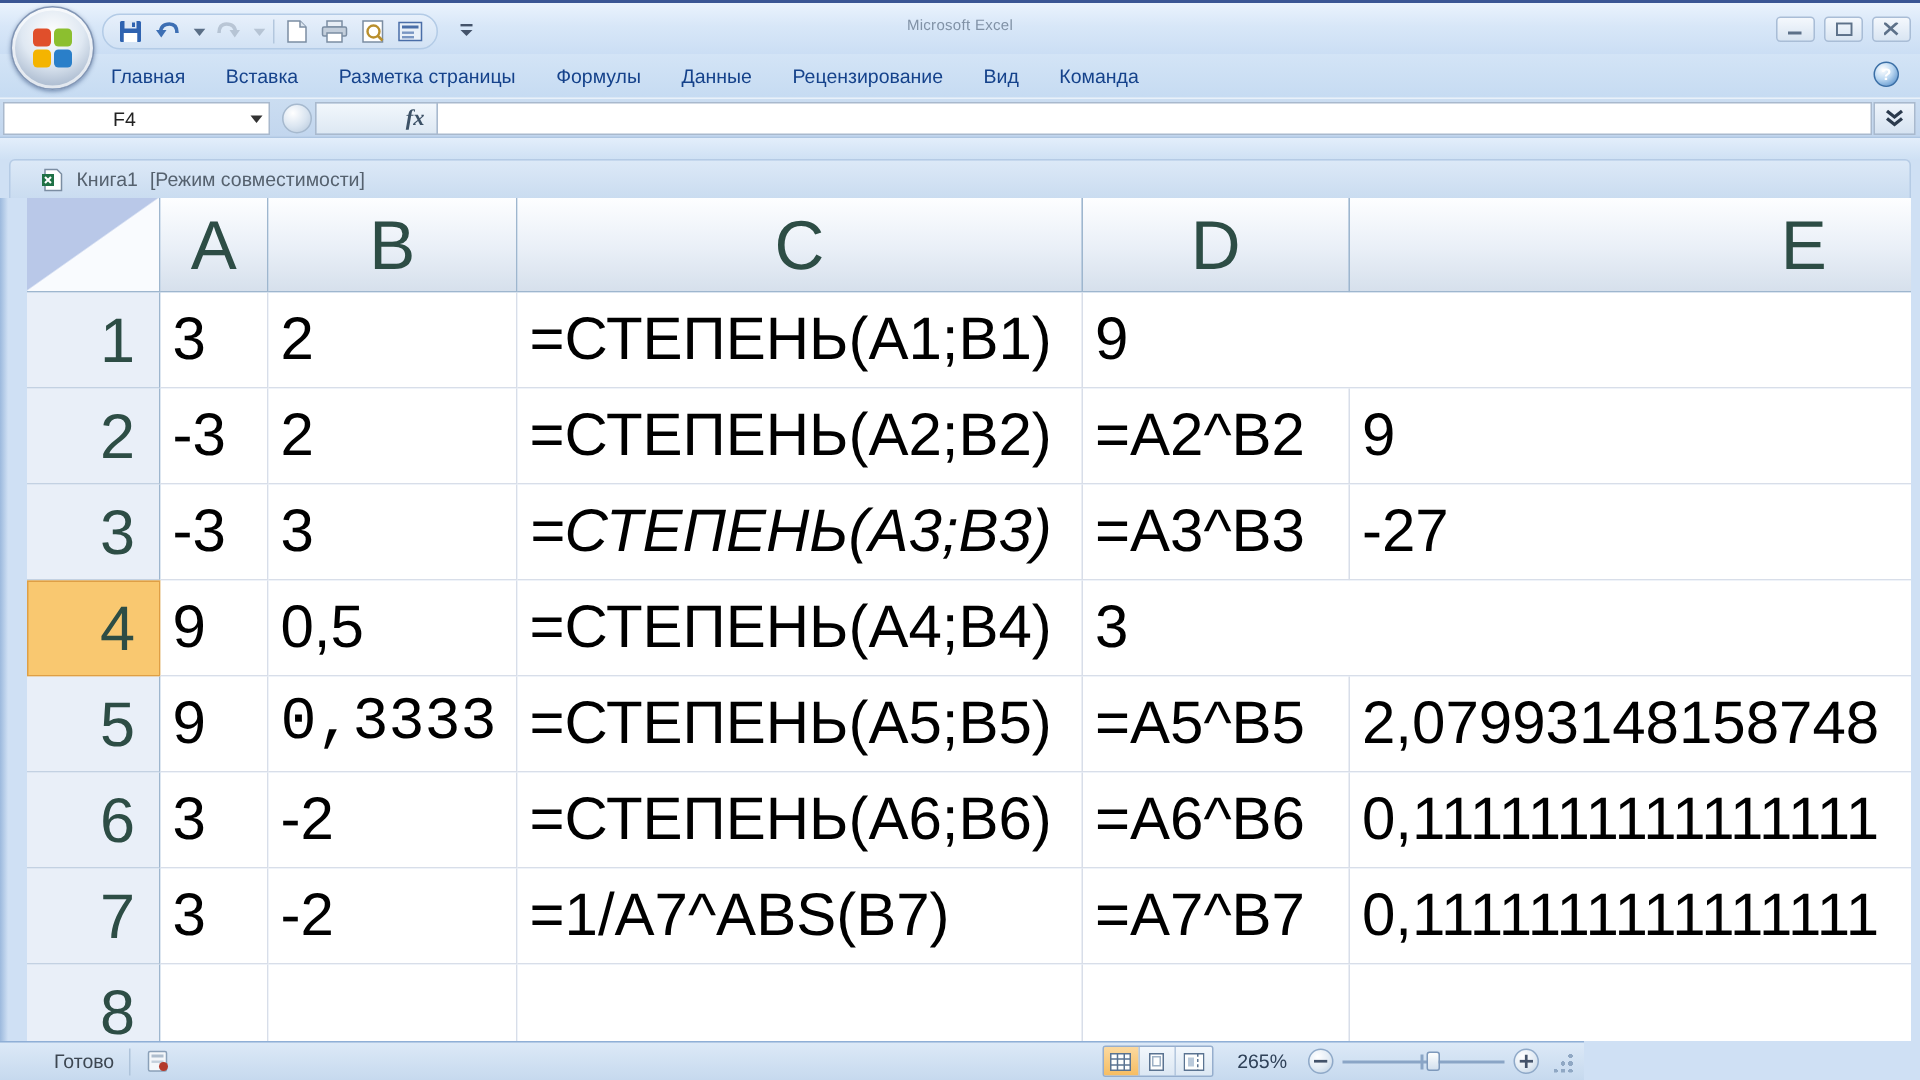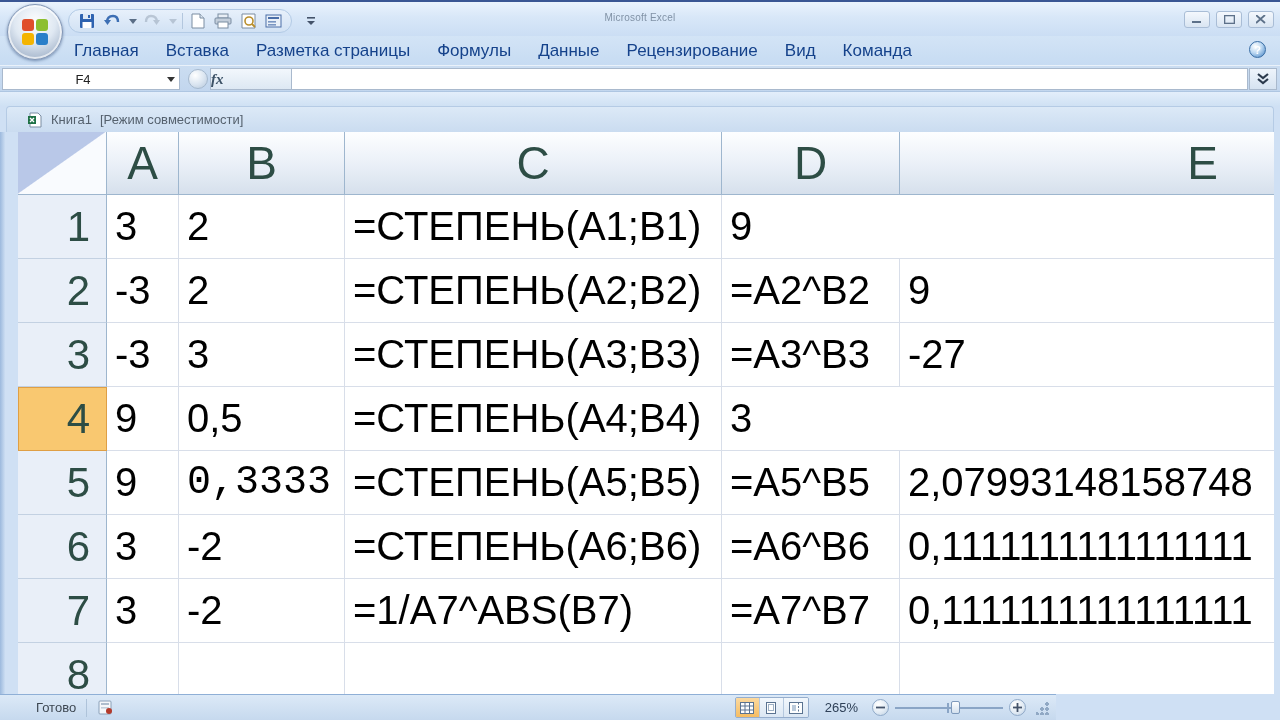--- a/index.html
+++ b/index.html
@@ -39,42 +39,42 @@
   .win-btn { width:26px; height:17px; border-radius:3px; cursor:pointer;
     background:linear-gradient(#f4f8fd,#d9e5f2); border:1px solid #a9bdd6;
     display:flex; align-items:center; justify-content:center; }
   .win-btn svg { display:block; }
 
   
   .tabs-row { position:absolute; left:0; top:36px; width:1280px; height:30px;
     background:linear-gradient(#d3e4f6,#c6dbf2);
     border-bottom:1px solid #e9f1fa; display:flex; align-items:center;
     padding-left:74px; gap:27px; }
-  .rtab { font-size:17px; color:#15428b; cursor:pointer; white-space:nowrap; }
+  .rtab { font-size:13px; color:#15428b; cursor:pointer; white-space:nowrap; }
   .help-btn { position:absolute; right:14px; top:41px; width:17px; height:17px; border-radius:50%;
     cursor:pointer; background:radial-gradient(circle at 35% 30%, #ffffff, #bcd8f2 45%, #3f7fc1);
     border:1px solid #3a6ea5; color:#fff; font-size:11px; font-weight:bold;
     display:flex; align-items:center; justify-content:center; }
 
   
   .formula-row { position:absolute; left:0; top:66px; width:1280px; height:26px;
     background:linear-gradient(#cbddf1,#c2d6ee); border-bottom:1px solid #aec6e2; }
   .name-box { position:absolute; left:2px; top:2px; width:178px; height:22px;
     background:#fff; border:1px solid #a9b9cd; display:flex; align-items:center; cursor:text; }
   .name-box-value { flex:1; text-align:center; font-size:13px; color:#222; }
   .nb-arrow { width:16px; height:100%; display:flex; align-items:center; justify-content:center;
     cursor:pointer; }
   .nb-arrow i { width:0; height:0; border-left:4px solid transparent; border-right:4px solid transparent;
     border-top:5px solid #333; }
   .nb-grip { position:absolute; left:188px; top:3px; width:20px; height:20px; border-radius:50%;
     background:radial-gradient(circle at 35% 30%, #ffffff, #d9e4f0 55%, #b4c6da);
     border:1px solid #a6b9ce; cursor:col-resize; }
   .fx-panel { position:absolute; left:210px; top:2px; width:82px; height:22px;
     background:linear-gradient(#f2f7fc,#dde8f3); border:1px solid #a9b9cd;
-    display:flex; align-items:center; justify-content:flex-start; padding-right:20px; }
+    display:flex; align-items:center; justify-content:flex-end; padding-right:8px; }
   .fx-label { font-family:"Liberation Serif", serif; font-style:italic; font-weight:bold;
     font-size:15px; color:#3c5166; cursor:pointer; }
   .formula-input { position:absolute; left:292px; top:2px; width:956px; height:22px;
     background:#fff; border:1px solid #a9b9cd; border-left:none; cursor:text; }
   .fb-expand { position:absolute; left:1249px; top:2px; width:28px; height:22px;
     background:linear-gradient(#eef4fb,#d6e3f1); border:1px solid #a9b9cd;
     display:flex; align-items:center; justify-content:center; cursor:pointer; }
 
   
   .frame-strip { position:absolute; left:0; top:92px; width:1280px; height:14px;
@@ -309,21 +309,21 @@
         <div class="cell" style="width: 72px;">-3</div>
         <div class="cell" style="width: 166px;">2</div>
         <div class="cell" style="width: 377px;">=СТЕПЕНЬ(A2;B2)</div>
         <div class="cell" style="width: 178px;">=A2^B2</div>
         <div class="cell" style="width: 606px;">9</div>
       </div>
       <div class="data-row">
         <div class="row-h">3</div>
         <div class="cell" style="width: 72px;">-3</div>
         <div class="cell" style="width: 166px;">3</div>
-        <div class="cell" style="width: 377px;">=СТЕПЕНЬ(A3;B3)</div>
+        <div class="cell" style="width: 377px; font-style: italic;">=СТЕПЕНЬ(A3;B3)</div>
         <div class="cell" style="width: 178px;">=A3^B3</div>
         <div class="cell" style="width: 606px;">-27</div>
       </div>
       <div class="data-row">
         <div class="row-h sel" style="background: rgb(249, 200, 112); border-color: rgb(223, 159, 69);">4</div>
         <div class="cell" style="width: 72px;">9</div>
         <div class="cell" style="width: 166px;">0,5</div>
         <div class="cell" style="width: 377px;">=СТЕПЕНЬ(A4;B4)</div>
         <div class="cell" style="width: 606px;">3</div>
       </div>

